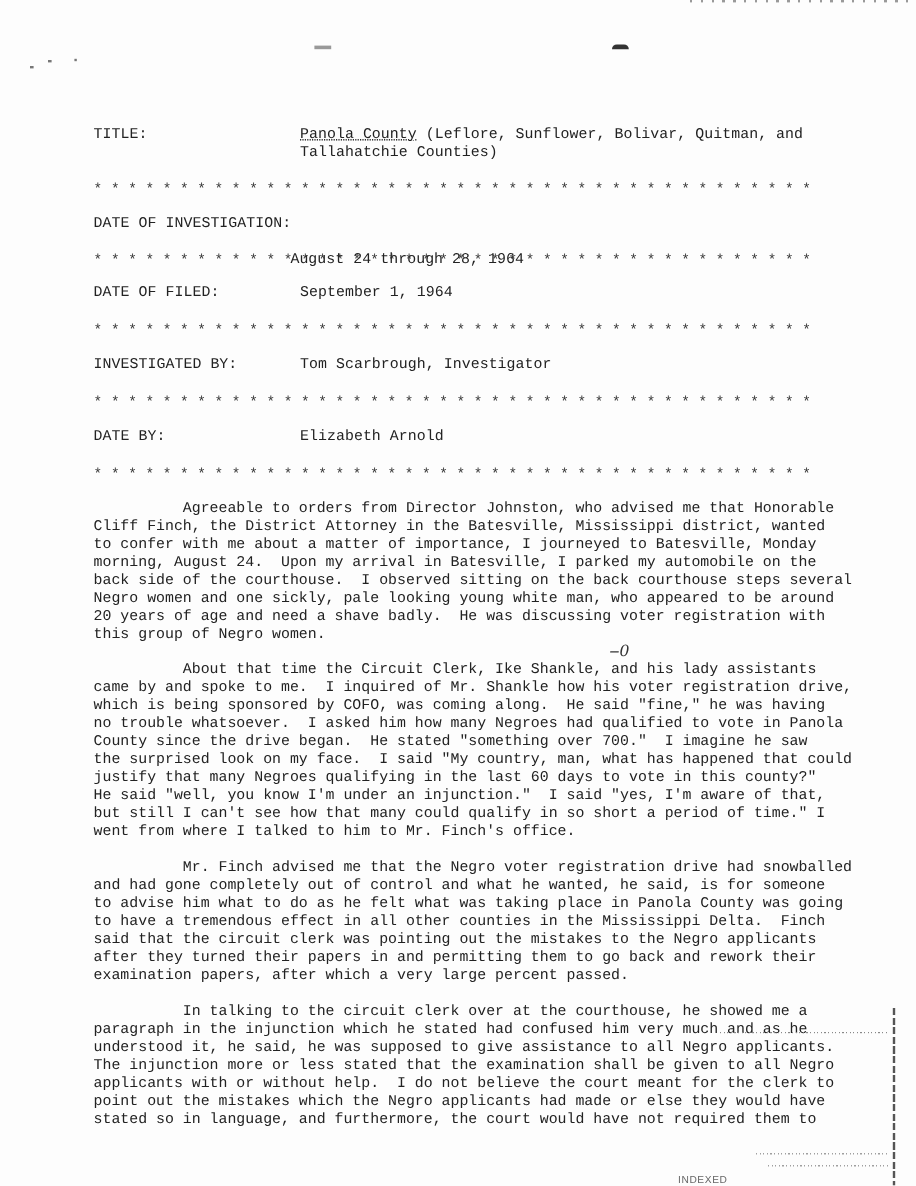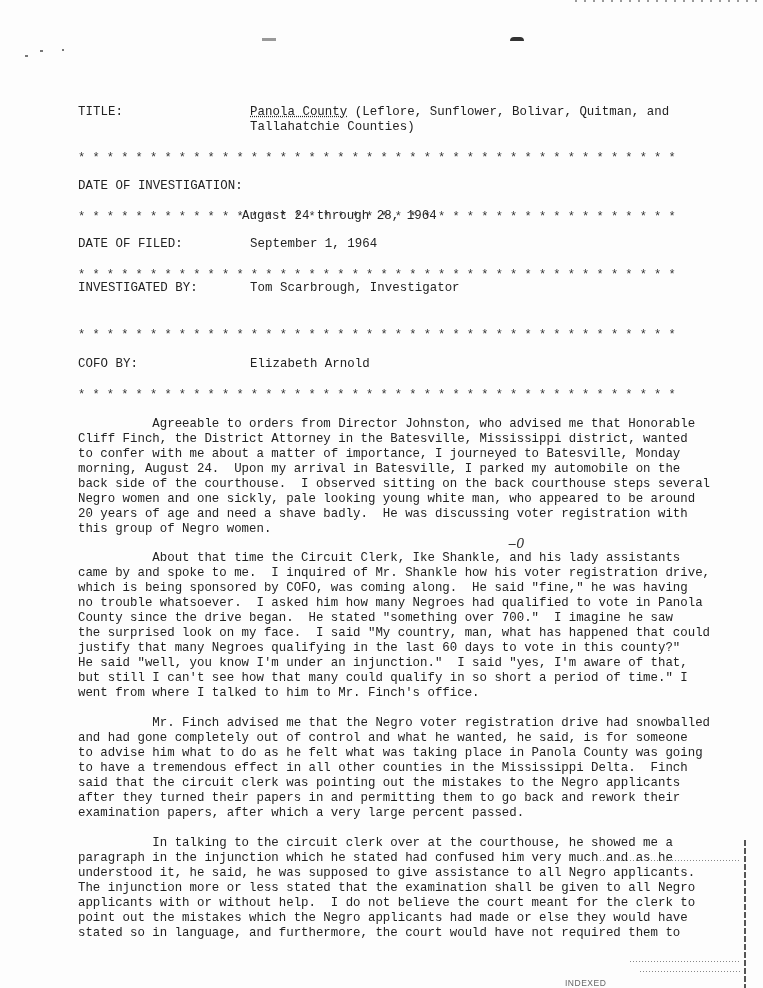--- a/index.html
+++ b/index.html
@@ -51,29 +51,29 @@
 
   <div class="stars" style="top:210px">* * * * * * * * * * * * * * * * * * * * * * * * * * * * * * * * * * * * * * * * * *</div>
 
   <div class="hdr-row" style="top:237px">
     <span class="hdr-label">DATE OF FILED:</span>
     <span class="hdr-value">September 1, 1964</span>
   </div>
 
   <div class="stars" style="top:268px">* * * * * * * * * * * * * * * * * * * * * * * * * * * * * * * * * * * * * * * * * *</div>
 
-  <div class="hdr-row" style="top:281px">
+  <div class="hdr-row" style="top:297px">
     <span class="hdr-label">INVESTIGATED BY:</span>
     <span class="hdr-value">Tom Scarbrough, Investigator</span>
   </div>
 
   <div class="stars" style="top:328px">* * * * * * * * * * * * * * * * * * * * * * * * * * * * * * * * * * * * * * * * * *</div>
 
   <div class="hdr-row" style="top:357px">
-    <span class="hdr-label">COFO BY:</span>
+    <span class="hdr-label">DATE BY:</span>
     <span class="hdr-value">Elizabeth Arnold</span>
   </div>
 
   <div class="stars" style="top:388px">* * * * * * * * * * * * * * * * * * * * * * * * * * * * * * * * * * * * * * * * * *</div>
 
   <div class="para" style="top:417px">          Agreeable to orders from Director Johnston, who advised me that Honorable
 Cliff Finch, the District Attorney in the Batesville, Mississippi district, wanted
 to confer with me about a matter of importance, I journeyed to Batesville, Monday
 morning, August 24.  Upon my arrival in Batesville, I parked my automobile on the
 back side of the courthouse.  I observed sitting on the back courthouse steps several

